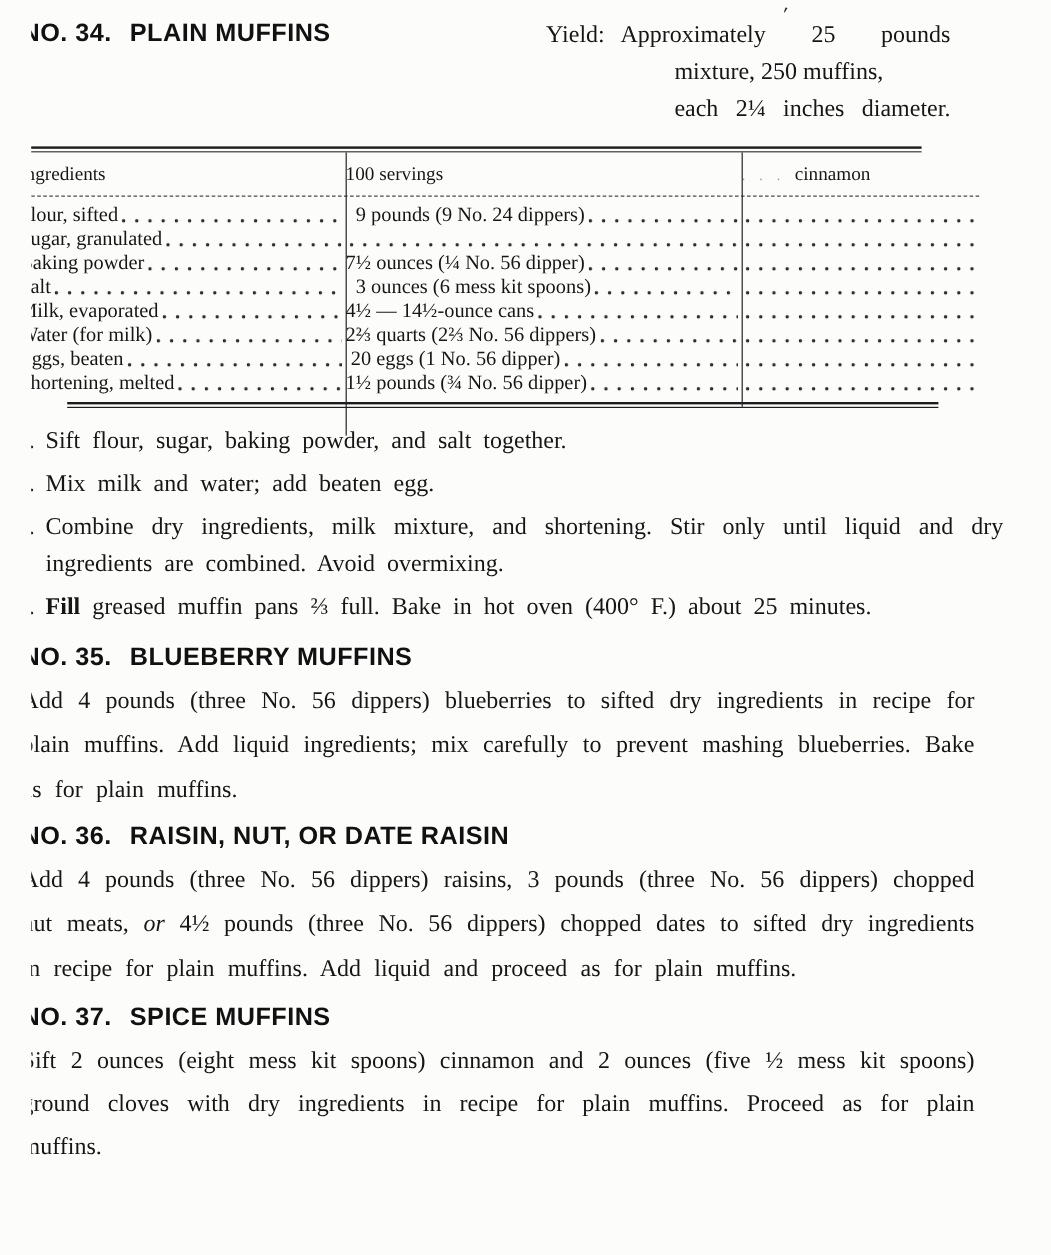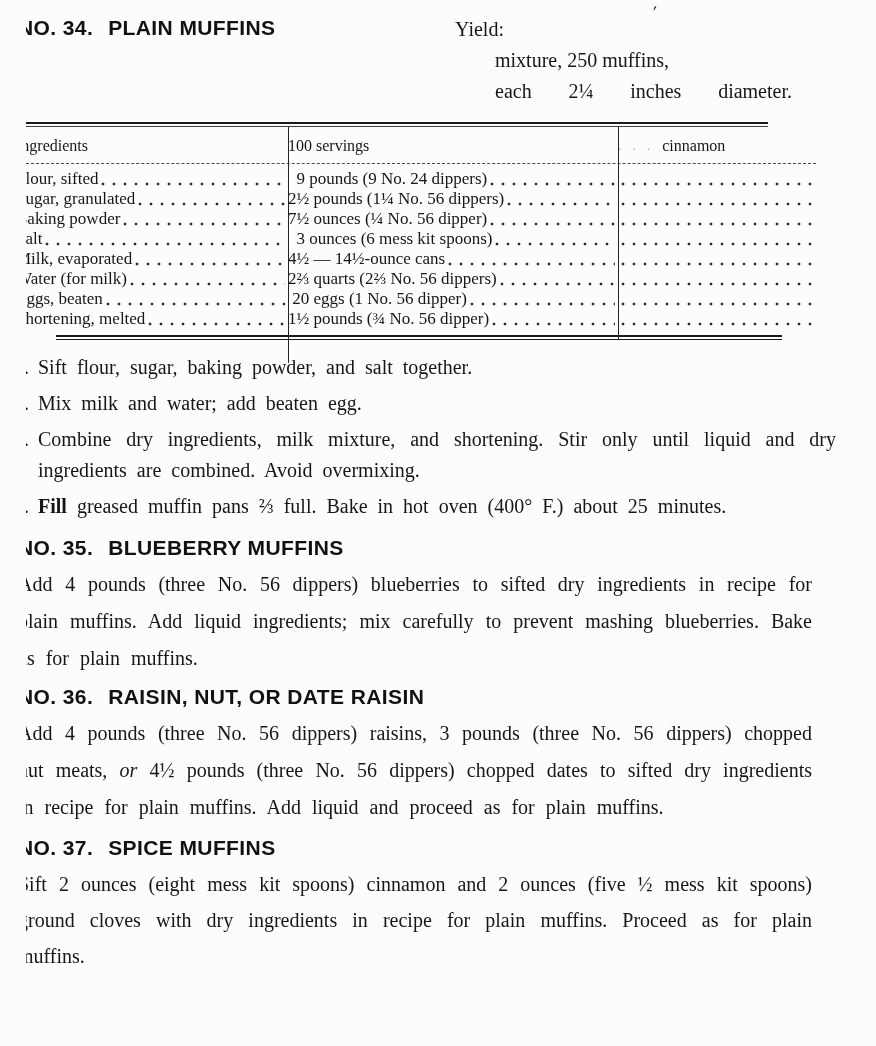--- a/index.html
+++ b/index.html
@@ -38,21 +38,21 @@
   h1.recipe-heading { position: absolute; top: 16px; left: 18px; white-space: nowrap; }
   .h-num { margin-right: 15px; }
   .yield {
     position: absolute; left: 442px; top: 14px; width: 350px;
     font-size: 20px; line-height: 31px;
   }
   .yield-row { display: flex; }
   .yield-label { width: 75px; flex: 0 0 auto; text-align: center; }
   .yield-line.flex-just { flex: 1 1 auto; }
   .just { text-align: justify; text-align-last: justify; }
-  .yield-indent { margin-left: 53px; }
+  .yield-indent { margin-left: 120px; }
 
   
   .ing-table { position: relative; margin-left: 16px; width: 800px; font-size: 17px; }
   .t-toprule { width: 752px; border-top: 2px solid #1c1c1c; border-bottom: 1px solid #3c3c3c; height: 2px; }
   .t-grid { display: grid; grid-template-columns: 272px 330px 198px; padding-top: 2px; }
   .t-headrow { height: 34px; display: flex; align-items: center; justify-content: flex-start; font-size: 16px; }
   .t-headrule { grid-column: 1 / 4; border-bottom: 1px dashed #4a4a4a; height: 0; margin-bottom: 5px; }
   .t-cell { height: 20px; line-height: 20px; display: flex; align-items: stretch; overflow: hidden; }
   .t-text { white-space: pre; flex: 0 0 auto; }
   .leader {
@@ -104,20 +104,21 @@
 
   <span class="stray">′</span>
 
   <div class="header">
     <h1 class="recipe-heading">
       <span class="h-num">NO. 34.</span><span>PLAIN MUFFINS</span>
     </h1>
     <div class="yield">
       <div class="yield-row">
         <span class="yield-label">Yield:</span>
+        <span class="yield-line flex-just just">Approximately 25 pounds</span>
       </div>
       <div class="yield-line yield-indent">mixture, 250 muffins,</div>
       <div class="yield-line yield-indent just">each 2¼ inches diameter.</div>
     </div>
   </div>
 
   <div class="ing-table">
     <div class="t-toprule"></div>
     <div class="t-grid">
       <div class="t-headrow">
@@ -142,21 +143,20 @@
         </div>
       <div class="t-cell">
           <span class="leader"></span>
         </div>
 
       <div class="t-cell">
           <span class="t-text">Sugar, granulated</span>
           <span class="leader"></span>
         </div>
       <div class="t-cell">
-          <span class="t-text">2½ pounds (1¼ No. 56 dippers)</span>
           <span class="leader"></span>
         </div>
       <div class="t-cell">
           <span class="leader"></span>
         </div>
 
       <div class="t-cell">
           <span class="t-text">Baking powder</span>
           <span class="leader"></span>
         </div>

